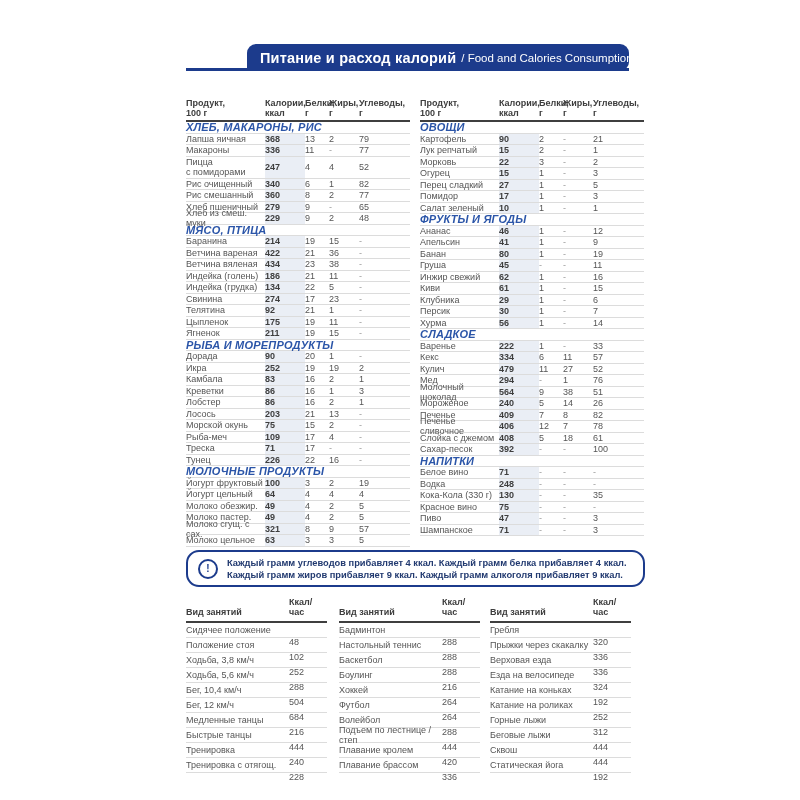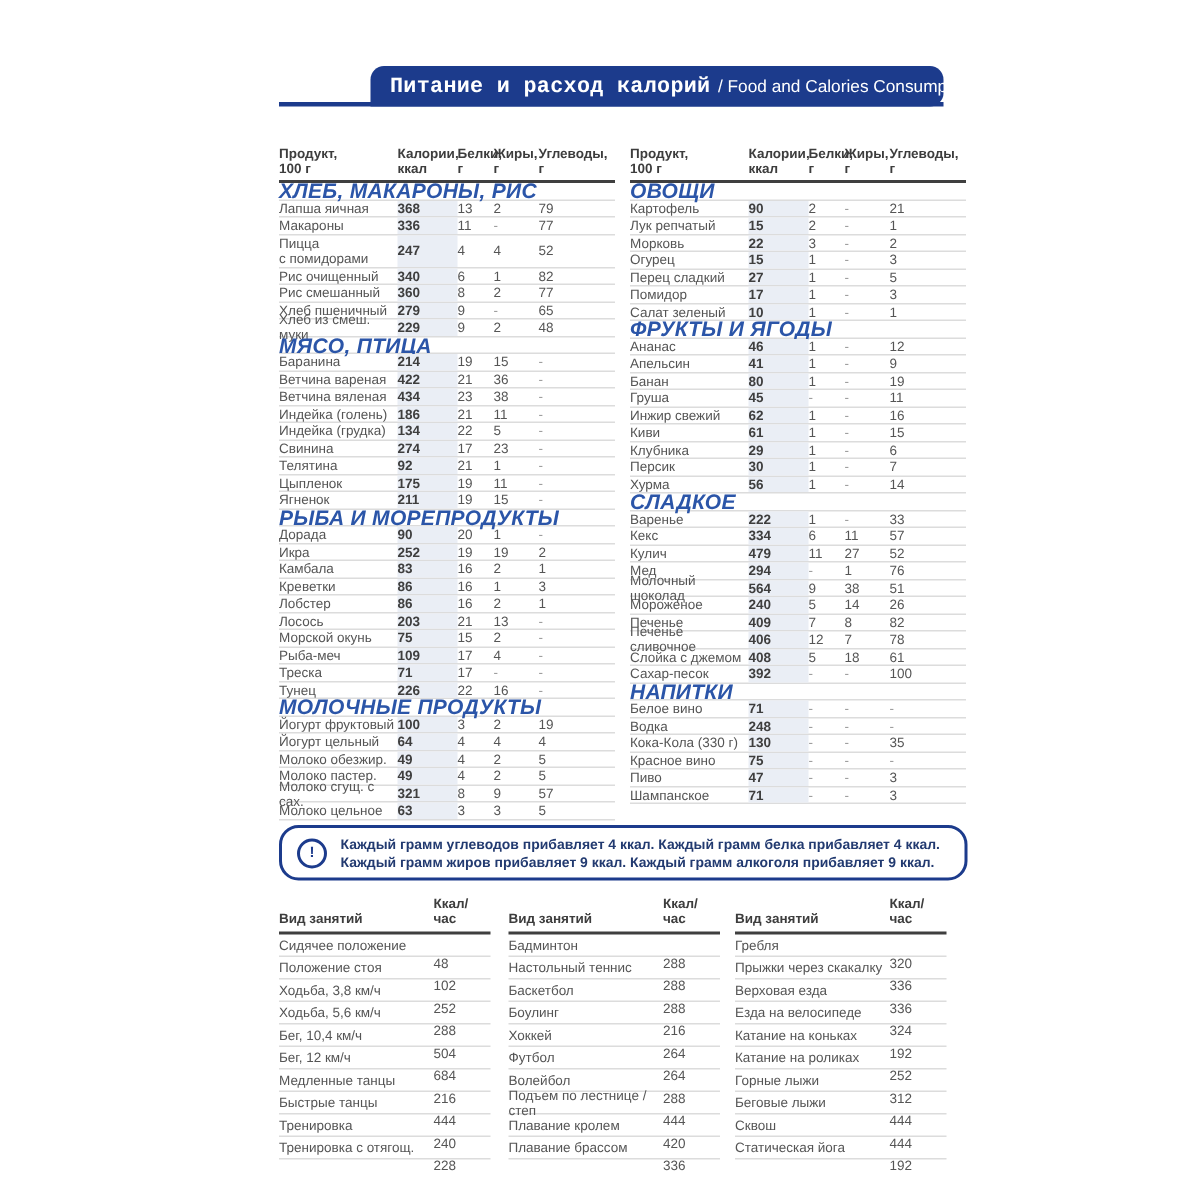--- a/index.html
+++ b/index.html
@@ -7,51 +7,51 @@
     width:800px; height:800px; background:#ffffff; position:relative;
     font-family:"Liberation Sans", sans-serif; overflow:hidden;
   }
   
   .header-rule { position:absolute; left:186px; top:68px; width:443px; height:3px; background:#1c3b8c; }
   .header-bar {
     position:absolute; left:247px; top:44px; width:382px; height:27px;
     background:#1c3b8c; border-radius:9px 9px 9px 0; color:#fff;
     display:flex; align-items:center; padding-left:13px; box-sizing:border-box; white-space:nowrap;
   }
-  .title-ru { font-size:14.5px; font-weight:bold; letter-spacing:.2px;font-family:Liberation Mono, monospace; }
+  .title-ru { font-size:14.5px; font-weight:bold; letter-spacing:.2px; }
   .title-en { font-size:11.5px; margin-left:5px; font-weight:normal; }
 
   
   .ftable { position:absolute; top:97px; width:224px; font-size:9px; color:#555; }
   #ftable-left  { left:186px; }
   #ftable-right { left:420px; }
   .fhead {
     display:flex; border-bottom:2px solid #3f3f3f; padding-bottom:2px;
     font-weight:bold; color:#3d3d3d; line-height:10px; height:21px;
-    align-items:flex-start; white-space:pre-line;
+    align-items:center; white-space:pre-line;
   }
   .cell-name { width:79px; }
   .cell-cal  { width:40px; }
   .cell-p    { width:24px; }
   .cell-f    { width:30px; }
   .cell-cb   { width:51px; }
   .frow {
     display:flex; align-items:center; height:11.5px;
     border-bottom:1px solid #dcdcdc; box-sizing:border-box;
   }
   .frow.tall { height:22px; }
   .frow .cell-name { white-space:pre-line; line-height:10px; }
   .frow .cell-cal {
     font-weight:bold; color:#3e3e3e; background:#eaeef5;
     align-self:stretch; display:flex; align-items:center;
   }
   .fsection {
     height:11.5px; display:flex; align-items:center;
     font-weight:bold; font-style:italic; color:#2b55a8;
-    border-bottom:1px solid #dcdcdc; font-size:14px; box-sizing:border-box;
+    border-bottom:1px solid #dcdcdc; font-size:11px; box-sizing:border-box;
     letter-spacing:.2px;
   }
   .dim { color:#9a9a9a; }
 
   
   .note {
     position:absolute; left:186px; top:550px; width:459px; height:37px;
     border:2px solid #1c3b8c; border-radius:13px; box-sizing:border-box;
     display:flex; align-items:center; padding:0 10px; gap:9px; background:#fff;
   }

